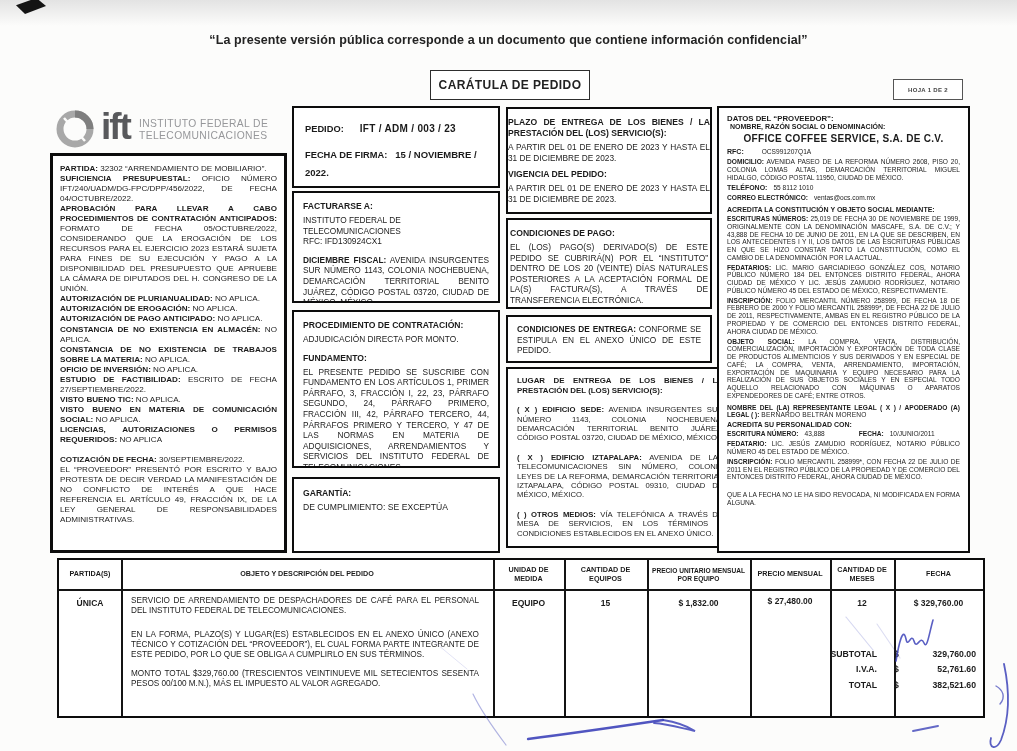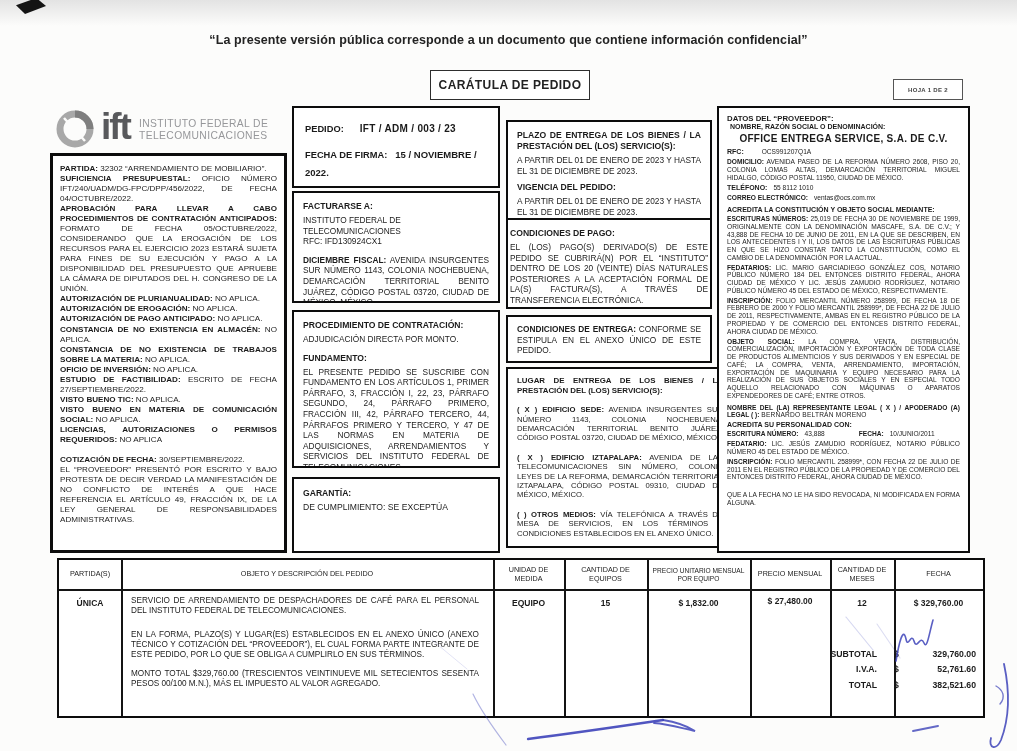--- a/index.html
+++ b/index.html
@@ -32,41 +32,41 @@
   .bx-pedido{left:292px;top:106px;width:208px;height:82px;padding:10px 11px;}
   .bx-fact{left:292px;top:191px;width:208px;height:112px;font-size:8.3px;line-height:1.28;padding:8px 9px;}
   .bx-proc{left:292px;top:310px;width:208px;height:158px;font-size:8.3px;line-height:1.28;padding:8px 9px;}
   .bx-gar{left:292px;top:477px;width:208px;height:76px;font-size:8.6px;padding:9px 9px;}
   .lbl{font-size:9.3px;font-weight:700;}
   .val{font-size:10px;font-weight:700;margin-left:16px;letter-spacing:.3px;}
   .val2{font-size:9.5px;font-weight:700;margin-left:8px;}
   .note{margin-top:6px;font-size:6.2px;line-height:1.35;color:#333;text-align:center;}
   .h8{font-size:8.6px;font-weight:700;margin-bottom:3px;}
   
-  .bx-plazo{left:506px;top:120px;width:206px;height:107px;font-size:8.3px;line-height:1.28;padding:8px 9px;}
+  .bx-plazo{left:506px;top:107px;width:206px;height:107px;font-size:8.3px;line-height:1.28;padding:8px 0;}
   .bx-pago{left:506px;top:218px;width:206px;height:91px;font-size:8.3px;line-height:1.28;padding:8px 2px;}
   .bx-entrega{left:506px;top:315px;width:206px;height:48px;font-size:8.3px;line-height:1.28;padding:7px 9px;}
   .bx-lugar{left:506px;top:367px;width:228px;height:181px;font-size:7.7px;line-height:1.22;padding:7px 9px;}
   
   .bx-prov{left:717px;top:106px;width:253px;height:447px;font-size:6.6px;line-height:1.18;padding:6px 8px;}
   .pv-title{font-size:7.8px;font-weight:700;}
   .pv-sub{font-size:7px;font-weight:700;margin-left:3px;}
   .pv-name{text-align:center;font-size:10px;font-weight:600;letter-spacing:.3px;margin:2px 0 3px 0;}
   .pv-row{margin-bottom:2px;}
   .pv-head{font-size:7px;font-weight:700;margin-top:4px;margin-bottom:1px;}
   .pv-para{text-align:justify;margin-bottom:2px;}
   .mono-gapL{margin-left:18px;}
   .mono-gapS{margin-left:6px;}
   
   .table{position:absolute;left:57px;top:558px;width:928px;height:160px;background:#fff;
          border:2px solid #0c0c0c;box-sizing:border-box;}
   .vl{position:absolute;top:0;bottom:0;width:1.5px;background:#141414;}
   .hl{position:absolute;left:0;right:0;height:1.5px;background:#141414;}
   .th{position:absolute;top:0;height:29px;display:flex;align-items:center;justify-content:center;
-      text-align:center;font-size:7.2px;font-weight:400;line-height:1.15;padding:0 3px;box-sizing:border-box;}
+      text-align:center;font-size:7.2px;font-weight:700;line-height:1.15;padding:0 3px;box-sizing:border-box;}
   .th.small{font-size:6.6px;}
   .td{position:absolute;font-size:8.5px;font-weight:600;}
   .tdesc{position:absolute;font-size:8.2px;line-height:1.22;}
   .totals{position:absolute;left:600px;top:86px;width:322px;}
   .trow{display:flex;align-items:center;height:15.5px;font-size:8.7px;font-weight:600;}
   .tlabel{width:227px;text-align:right;padding-right:9px;box-sizing:border-box;}
   .tcur{width:14px;text-align:left;padding-left:8px;}
   .tamt{flex:1;text-align:right;padding-right:5px;}
   .ink{position:absolute;left:0;top:0;pointer-events:none;}
 </style>
@@ -188,21 +188,21 @@
 
         <div class="para gap"><span class="tag">( X ) EDIFICIO IZTAPALAPA:</span> <span>AVENIDA DE LAS TELECOMUNICACIONES SIN NÚMERO, COLONIA LEYES DE LA REFORMA, DEMARCACIÓN TERRITORIAL IZTAPALAPA, CÓDIGO POSTAL 09310, CIUDAD DE MÉXICO, MÉXICO.</span></div>
 
         <div class="para gap"><span class="tag">(  ) OTROS MEDIOS:</span> <span>VÍA TELEFÓNICA A TRAVÉS DE MESA DE SERVICIOS, EN LOS TÉRMINOS Y CONDICIONES ESTABLECIDOS EN EL ANEXO ÚNICO.</span></div>
       </div>
   </div>
 
   <div class="box bx-prov">
     <div class="pv-title">DATOS DEL “PROVEEDOR”:</div>
     <div class="pv-sub">NOMBRE, RAZÓN SOCIAL O DENOMINACIÓN:</div>
-    <div class="pv-name">OFFICE ENTREGA SERVICE, S.A. DE C.V.</div>
+    <div class="pv-name">OFFICE COFFEE SERVICE, S.A. DE C.V.</div>
     <div class="pv-row">
       <span class="tag" style="font-size:7px;">RFC:</span><span class="mono-gapL">OCS991207Q1A</span>
     </div>
     <div class="pv-para">
       <span class="tag">DOMICILIO:</span> <span>AVENIDA PASEO DE LA REFORMA NÚMERO 2608, PISO 20, COLONIA LOMAS ALTAS, DEMARCACIÓN TERRITORIAL MIGUEL HIDALGO, CÓDIGO POSTAL 11950, CIUDAD DE MÉXICO.</span>
     </div>
     <div class="pv-row">
       <span class="tag" style="font-size:7px;">TELÉFONO:</span><span class="mono-gapS">55 8112 1010</span>
     </div>
     <div class="pv-row">

